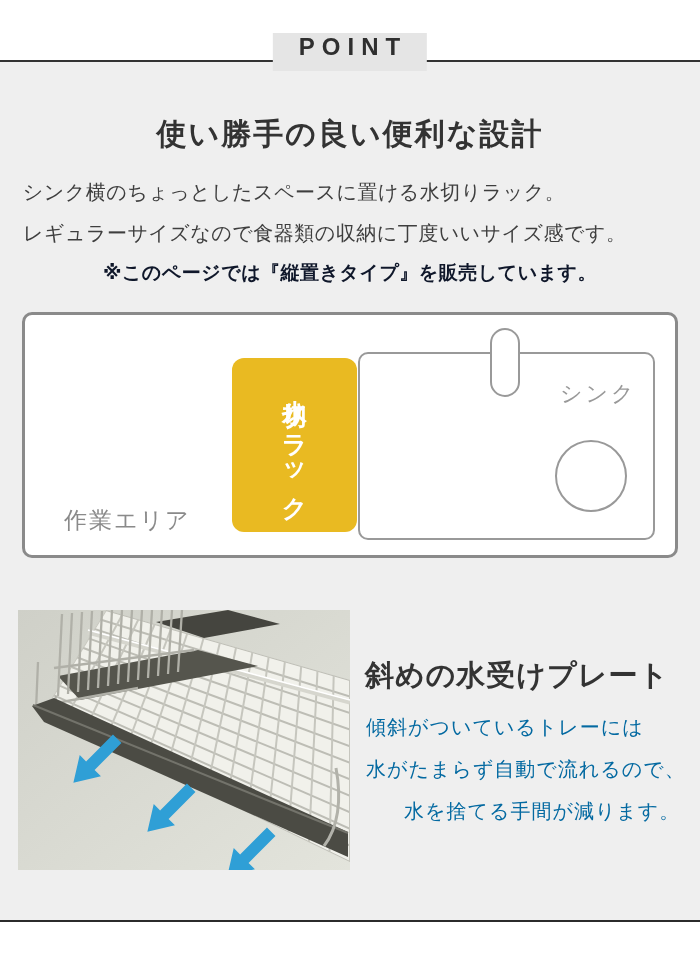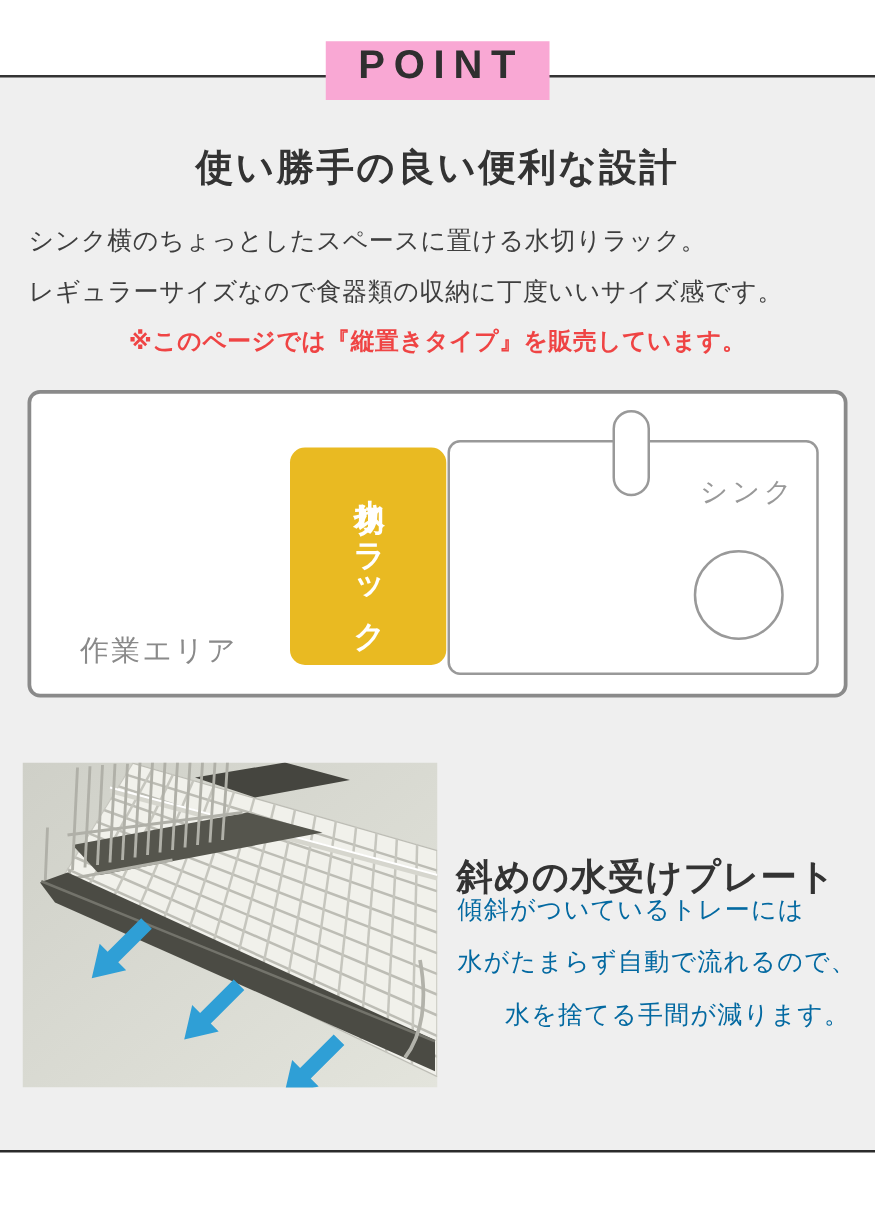--- a/index.html
+++ b/index.html
@@ -6,33 +6,33 @@
   .page{
     position:relative;width:700px;height:980px;margin:0 auto;
     background:#ffffff;overflow:hidden;
     font-family:"Liberation Sans","DejaVu Sans",sans-serif;
     color:#333333;
   }
   .gray-section{position:absolute;left:0;top:61px;width:700px;height:859px;background:#efefef;}
   .point-line{position:absolute;left:0;top:60px;width:700px;height:2px;background:#333333;}
   .point-label{
     position:absolute;top:33px;left:50%;transform:translateX(-50%);
-    background:#f9a8d4;padding:0 20px 10px 26px;
-    font-size:32px;font-weight:bold;letter-spacing:7px;color:#2f2f2f;white-space:nowrap;
+    background:#e5e5e5;padding:0 20px 10px 26px;
+    font-size:24px;font-weight:bold;letter-spacing:7px;color:#2f2f2f;white-space:nowrap;
   }
   .intro-title{
     position:absolute;left:0;top:114px;width:700px;text-align:center;
     font-size:30px;font-weight:bold;letter-spacing:2px;color:#333333;white-space:nowrap;
   }
   .intro-line{position:absolute;left:0;width:588px;text-align:center;font-size:20px;color:#3e3e3e;letter-spacing:0.5px;white-space:nowrap;}
   .intro-line-1{top:179px;}
   .intro-line-2{top:220px;padding-left:23px;}
   .intro-note{
     position:absolute;left:0;top:260px;width:700px;text-align:center;
-    font-size:19px;font-weight:bold;color:#ef4444;letter-spacing:0.5px;white-space:nowrap;
+    font-size:19px;font-weight:bold;color:#0f172a;letter-spacing:0.5px;white-space:nowrap;
   }
   .diagram{
     position:absolute;left:22px;top:312px;width:650px;height:240px;
     background:#ffffff;border:3px solid #8a8a8a;border-radius:10px;
   }
   .work-area-label{position:absolute;left:22px;top:190px;font-size:23px;color:#8a8a8a;letter-spacing:2px;white-space:nowrap;margin-left:17px;}
   .sink-outline{
     position:absolute;left:333px;top:37px;width:293px;height:184px;
     background:#ffffff;border:2px solid #999999;border-radius:10px;
   }
@@ -49,21 +49,21 @@
     position:absolute;left:207px;top:43px;width:125px;height:174px;
     background:#e9ba22;border-radius:12px;z-index:5;
     display:flex;align-items:center;justify-content:center;
   }
   .rack-label{
     writing-mode:vertical-rl;text-orientation:upright;
     font-size:25px;font-weight:bold;color:#ffffff;letter-spacing:3px;line-height:1;
   }
   .photo{position:absolute;left:18px;top:610px;width:332px;height:260px;}
   .feature-title{
-    position:absolute;left:365px;top:682px;
+    position:absolute;left:365px;top:656px;
     font-size:29px;font-weight:bold;color:#333333;letter-spacing:1px;white-space:nowrap;
   }
   .feature-line{position:absolute;left:366px;font-size:20px;color:#0369a1;letter-spacing:1px;white-space:nowrap;}
   .feature-line-1{top:714px;}
   .feature-line-2{top:756px;}
   .feature-line-3{top:798px;margin-left:38px;}
   .bottom-line{position:absolute;left:0;top:920px;width:700px;height:2px;background:#2b2b2b;}
 </style>
 </head>
 <body>

